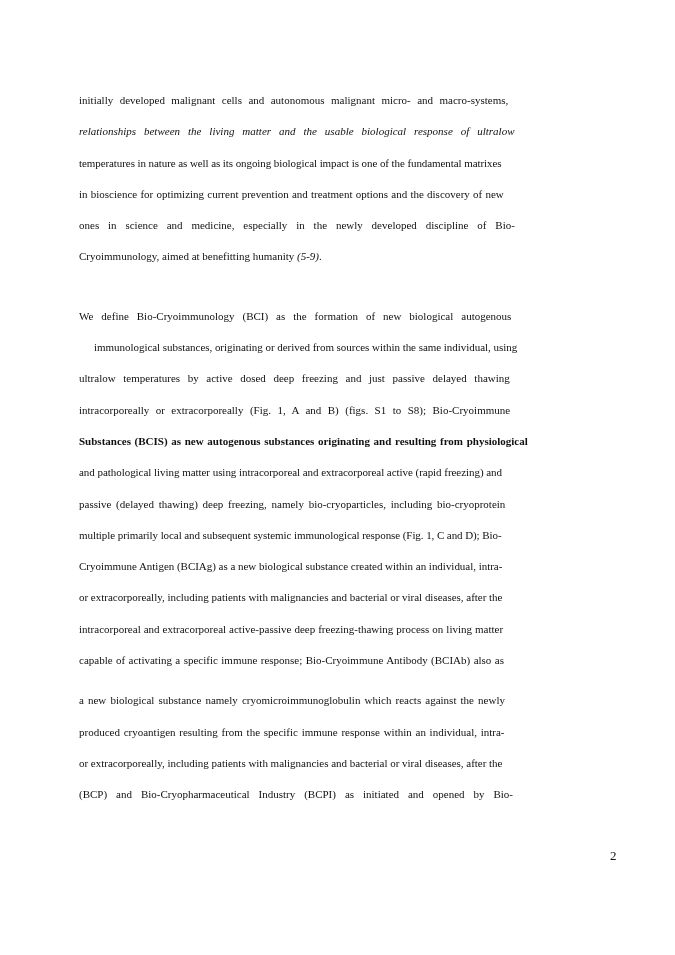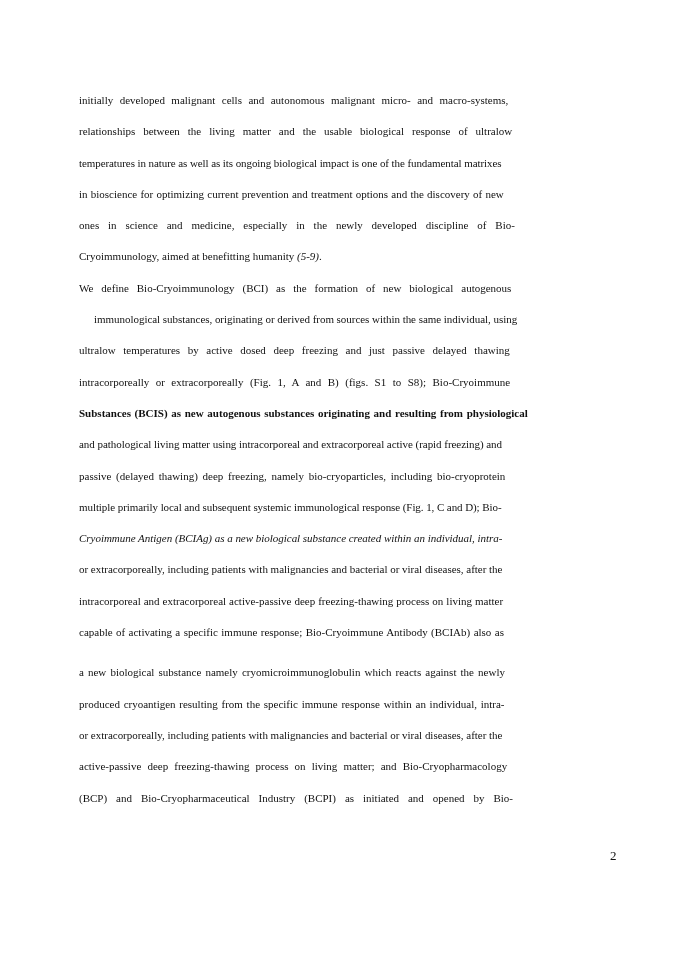--- a/index.html
+++ b/index.html
@@ -21,40 +21,39 @@
     position: absolute; left: 610px; top: 848px;
     font-family: "Liberation Serif", serif; font-size: 13px; color: #111;
   }
 </style>
 </head>
 <body>
 
 <div class="page">
   <div>
     <span class="line" style="white-space: nowrap; text-align-last: left; text-align: left; word-spacing: 3.7066px;"><span>initially developed malignant cells and autonomous malignant micro- and macro-systems,</span></span>
-    <span class="line" style="white-space: nowrap; text-align-last: left; text-align: left; word-spacing: 5.19744px;"><span>relationships between the living matter and the usable biological response of ultralow</span></span>
+    <span class="line" style="white-space: nowrap; text-align-last: left; text-align: left; word-spacing: 5.19744px; font-style: italic;"><span>relationships between the living matter and the usable biological response of ultralow</span></span>
     <span class="line" style="white-space: nowrap; text-align-last: left; text-align: left; letter-spacing: -0.0816327px;"><span>temperatures in nature as well as its ongoing biological impact is one of the fundamental matrixes</span></span>
     <span class="line" style="white-space: nowrap; text-align-last: left; text-align: left; word-spacing: 0.455529px;"><span>in bioscience for optimizing current prevention and treatment options and the discovery of new</span></span>
     <span class="line" style="white-space: nowrap; text-align-last: left; text-align: left; word-spacing: 6.10938px;"><span>ones in science and medicine, especially in the newly developed discipline of Bio-</span></span>
     <span class="line last"><span>Cryoimmunology, aimed at benefitting humanity </span><span class="cite">(5-9)</span><span>.</span></span>
   </div>
   <div>
-    <span class="line" style="white-space: nowrap; text-align-last: left; text-align: right; word-spacing: 5.19844px;"><span>We define Bio-Cryoimmunology (BCI) as the formation of new biological autogenous</span></span>
+    <span class="line" style="white-space: nowrap; text-align-last: left; text-align: right; word-spacing: 5.19844px; margin-top: 28px;"><span>We define Bio-Cryoimmunology (BCI) as the formation of new biological autogenous</span></span>
     <span class="line" style="white-space: nowrap; text-align-last: left; text-align: center; letter-spacing: -0.0384868px; margin-left: 15px;"><span>immunological substances, originating or derived from sources within the same individual, using</span></span>
     <span class="line" style="white-space: nowrap; text-align-last: left; text-align: left; word-spacing: 4.8679px;"><span>ultralow temperatures by active dosed deep freezing and just passive delayed thawing</span></span>
     <span class="line" style="white-space: nowrap; text-align-last: left; text-align: left; word-spacing: 3.72396px;"><span>intracorporeally or extracorporeally (Fig. 1, A and B) (figs. S1 to S8); Bio-Cryoimmune</span></span>
     <span class="line" style="white-space: nowrap; text-align-last: left; text-align: right; word-spacing: 0.914062px; font-weight: bold;"><span>Substances (BCIS) as new autogenous substances originating and resulting from physiological</span></span>
     <span class="line" style="white-space: nowrap; text-align-last: left; text-align: center; letter-spacing: -0.0435268px;"><span>and pathological living matter using intracorporeal and extracorporeal active (rapid freezing) and</span></span>
     <span class="line" style="white-space: nowrap; text-align-last: left; text-align: left; word-spacing: 1.98047px;"><span>passive (delayed thawing) deep freezing, namely bio-cryoparticles, including bio-cryoprotein</span></span>
     <span class="line" style="white-space: nowrap; text-align-last: left; text-align: left; letter-spacing: -0.0773026px;"><span>multiple primarily local and subsequent systemic immunological response (Fig. 1, C and D); Bio-</span></span>
-    <span class="line" style="white-space: nowrap; text-align-last: left; text-align: left; letter-spacing: -0.0233535px; font-style: italic;"><span>Cryoimmune Antigen (BCIAg) as a new biological substance created within an individual, intra-</span></span>
+    <span class="line" style="white-space: nowrap; text-align-last: left; text-align: left; letter-spacing: -0.0233535px;"><span>Cryoimmune Antigen (BCIAg) as a new biological substance created within an individual, intra-</span></span>
     <span class="line" style="white-space: nowrap; text-align-last: left; text-align: left; letter-spacing: -0.0160938px;"><span>or extracorporeally, including patients with malignancies and bacterial or viral diseases, after the</span></span>
     <span class="line" style="white-space: nowrap; text-align-last: left; text-align: left; word-spacing: 0.258681px;"><span>intracorporeal and extracorporeal active-passive deep freezing-thawing process on living matter</span></span>
     <span class="line" style="white-space: nowrap; text-align-last: left; text-align: left; word-spacing: 0.667614px;"><span>capable of activating a specific immune response; Bio-Cryoimmune Antibody (BCIAb) also as</span></span>
     <span class="line" style="white-space: nowrap; text-align-last: left; text-align: left; word-spacing: 1.35938px; margin-top: 9px;"><span>a new biological substance namely cryomicroimmunoglobulin which reacts against the newly</span></span>
     <span class="line" style="white-space: nowrap; text-align-last: left; text-align: left; word-spacing: 0.97017px;"><span>produced cryoantigen resulting from the specific immune response within an individual, intra-</span></span>
     <span class="line" style="white-space: nowrap; text-align-last: left; text-align: left; letter-spacing: -0.0160938px;"><span>or extracorporeally, including patients with malignancies and bacterial or viral diseases, after the</span></span>
-    <span class="line" style="white-space: nowrap; text-align-last: left; text-align: left; word-spacing: 3.34961px;"><span>active-passive deep freezing-thawing process on living matter; and Bio-Cryopharmacology</span></span>
     <span class="line" style="white-space: nowrap; text-align-last: left; text-align: left; word-spacing: 6.19062px;"><span>(BCP) and Bio-Cryopharmaceutical Industry (BCPI) as initiated and opened by Bio-</span></span>
   </div>
 </div>
 
 <div class="page-number">2</div>
 
 </body></html>

